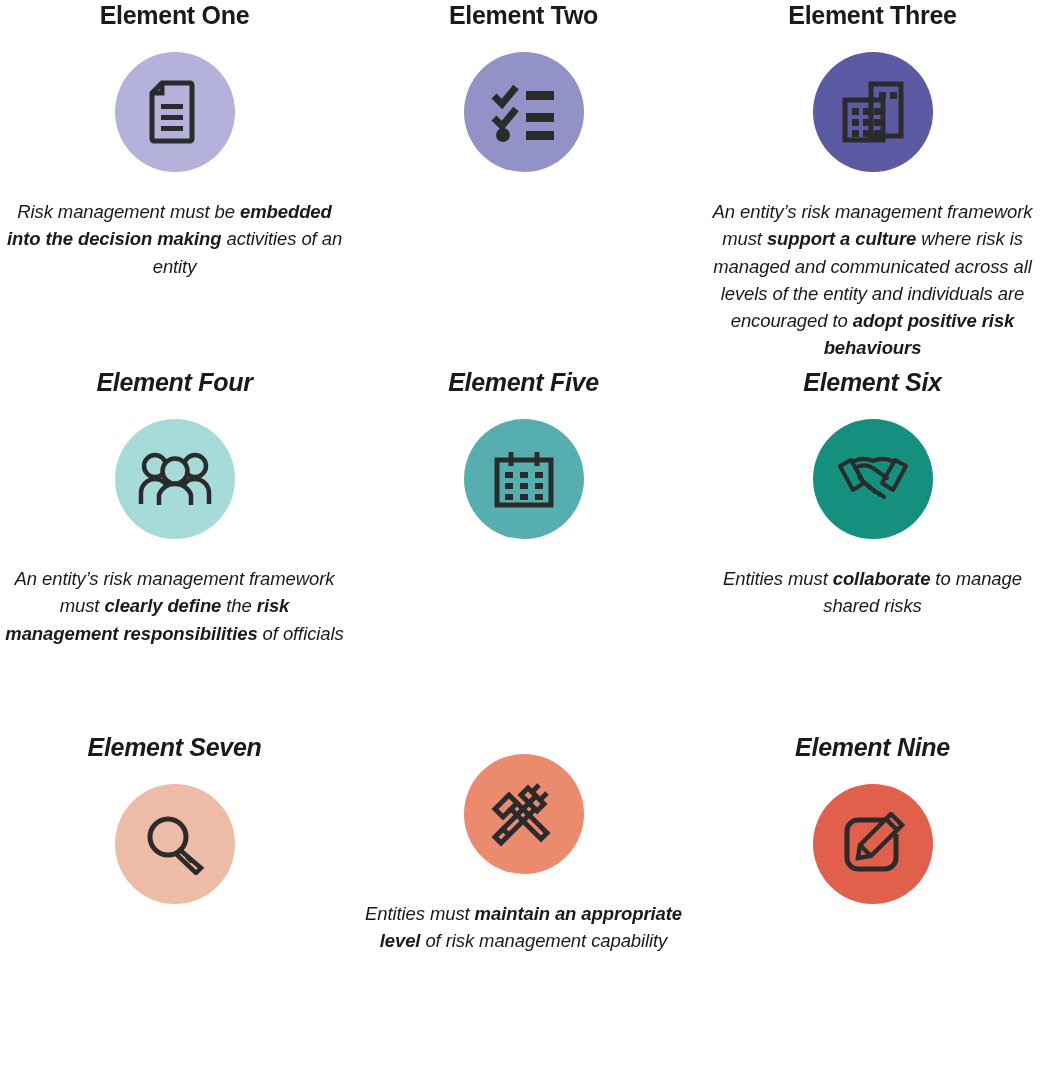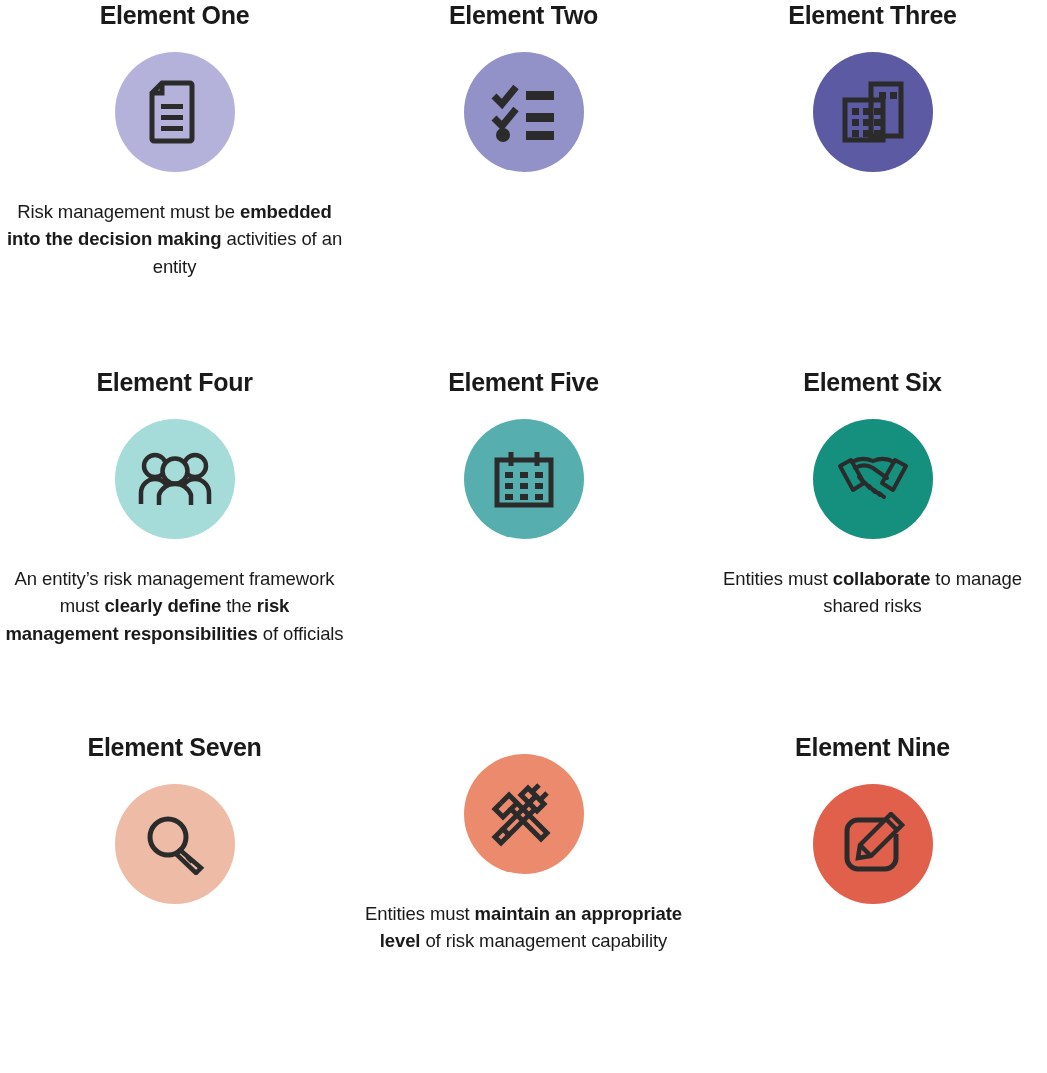--- a/index.html
+++ b/index.html
@@ -54,26 +54,27 @@
   .icon-circle svg {
     display: block;
   }
   .el-desc {
     font-size: 18.5px;
     line-height: 1.47;
     text-align: center;
     color: #1a1a1a;
     max-width: 360px;
     letter-spacing: -0.1px;
+    font-style: italic;
   }
   .el-desc b {
     font-weight: bold;
   }
   
-  .row2 .el-title, .row3 .el-title { padding-top: 4px; }
+  .row2 .el-title, .row3 .el-title { padding-top: 4px; font-style: italic; }
 </style>
 </head>
 <body>
 
 <div id="grid">
     <div class="cell row1">
       <div class="el-title">Element One</div>
       <div class="icon-circle" style="background: rgb(180, 178, 219);">
         <span>
     <svg width="58" height="64" viewBox="0 0 58 64" fill="none" aria-hidden="true">
@@ -116,20 +117,21 @@
       <rect x="33" y="28" width="7" height="7" fill="#2b2b2b"></rect>
       <rect x="11" y="39" width="7" height="7" fill="#2b2b2b"></rect>
       <rect x="22" y="39" width="7" height="7" fill="#2b2b2b"></rect>
       <rect x="33" y="39" width="7" height="7" fill="#2b2b2b"></rect>
       <rect x="11" y="50" width="7" height="7" fill="#2b2b2b"></rect>
       <rect x="22" y="50" width="7" height="7" fill="#2b2b2b"></rect>
       <rect x="33" y="50" width="7" height="7" fill="#2b2b2b"></rect>
     </svg>
         </span>
       </div>
+      <div class="el-desc"><span>An entity’s risk management framework must </span><b>support a culture</b><span> where risk is managed and communicated across all levels of the entity and individuals are encouraged to </span><b>adopt positive risk behaviours</b></div>
     </div>
     <div class="cell row2">
       <div class="el-title">Element Four</div>
       <div class="icon-circle" style="background: rgb(165, 219, 216);">
         <span>
     <svg width="74" height="56" viewBox="0 0 74 56" fill="none" aria-hidden="true">
       <circle cx="17" cy="15" r="11" stroke="#2b2b2b" stroke-width="4.5" fill="none"></circle>
       <path d="M3 53 V42 A14 14 0 0 1 17 28 A14 14 0 0 1 31 42 V53" stroke="#2b2b2b" stroke-width="4.5" fill="none" stroke-linejoin="miter"></path>
       <circle cx="57" cy="15" r="11" stroke="#2b2b2b" stroke-width="4.5" fill="none"></circle>
       <path d="M43 53 V42 A14 14 0 0 1 57 28 A14 14 0 0 1 71 42 V53" stroke="#2b2b2b" stroke-width="4.5" fill="none" stroke-linejoin="miter"></path>

